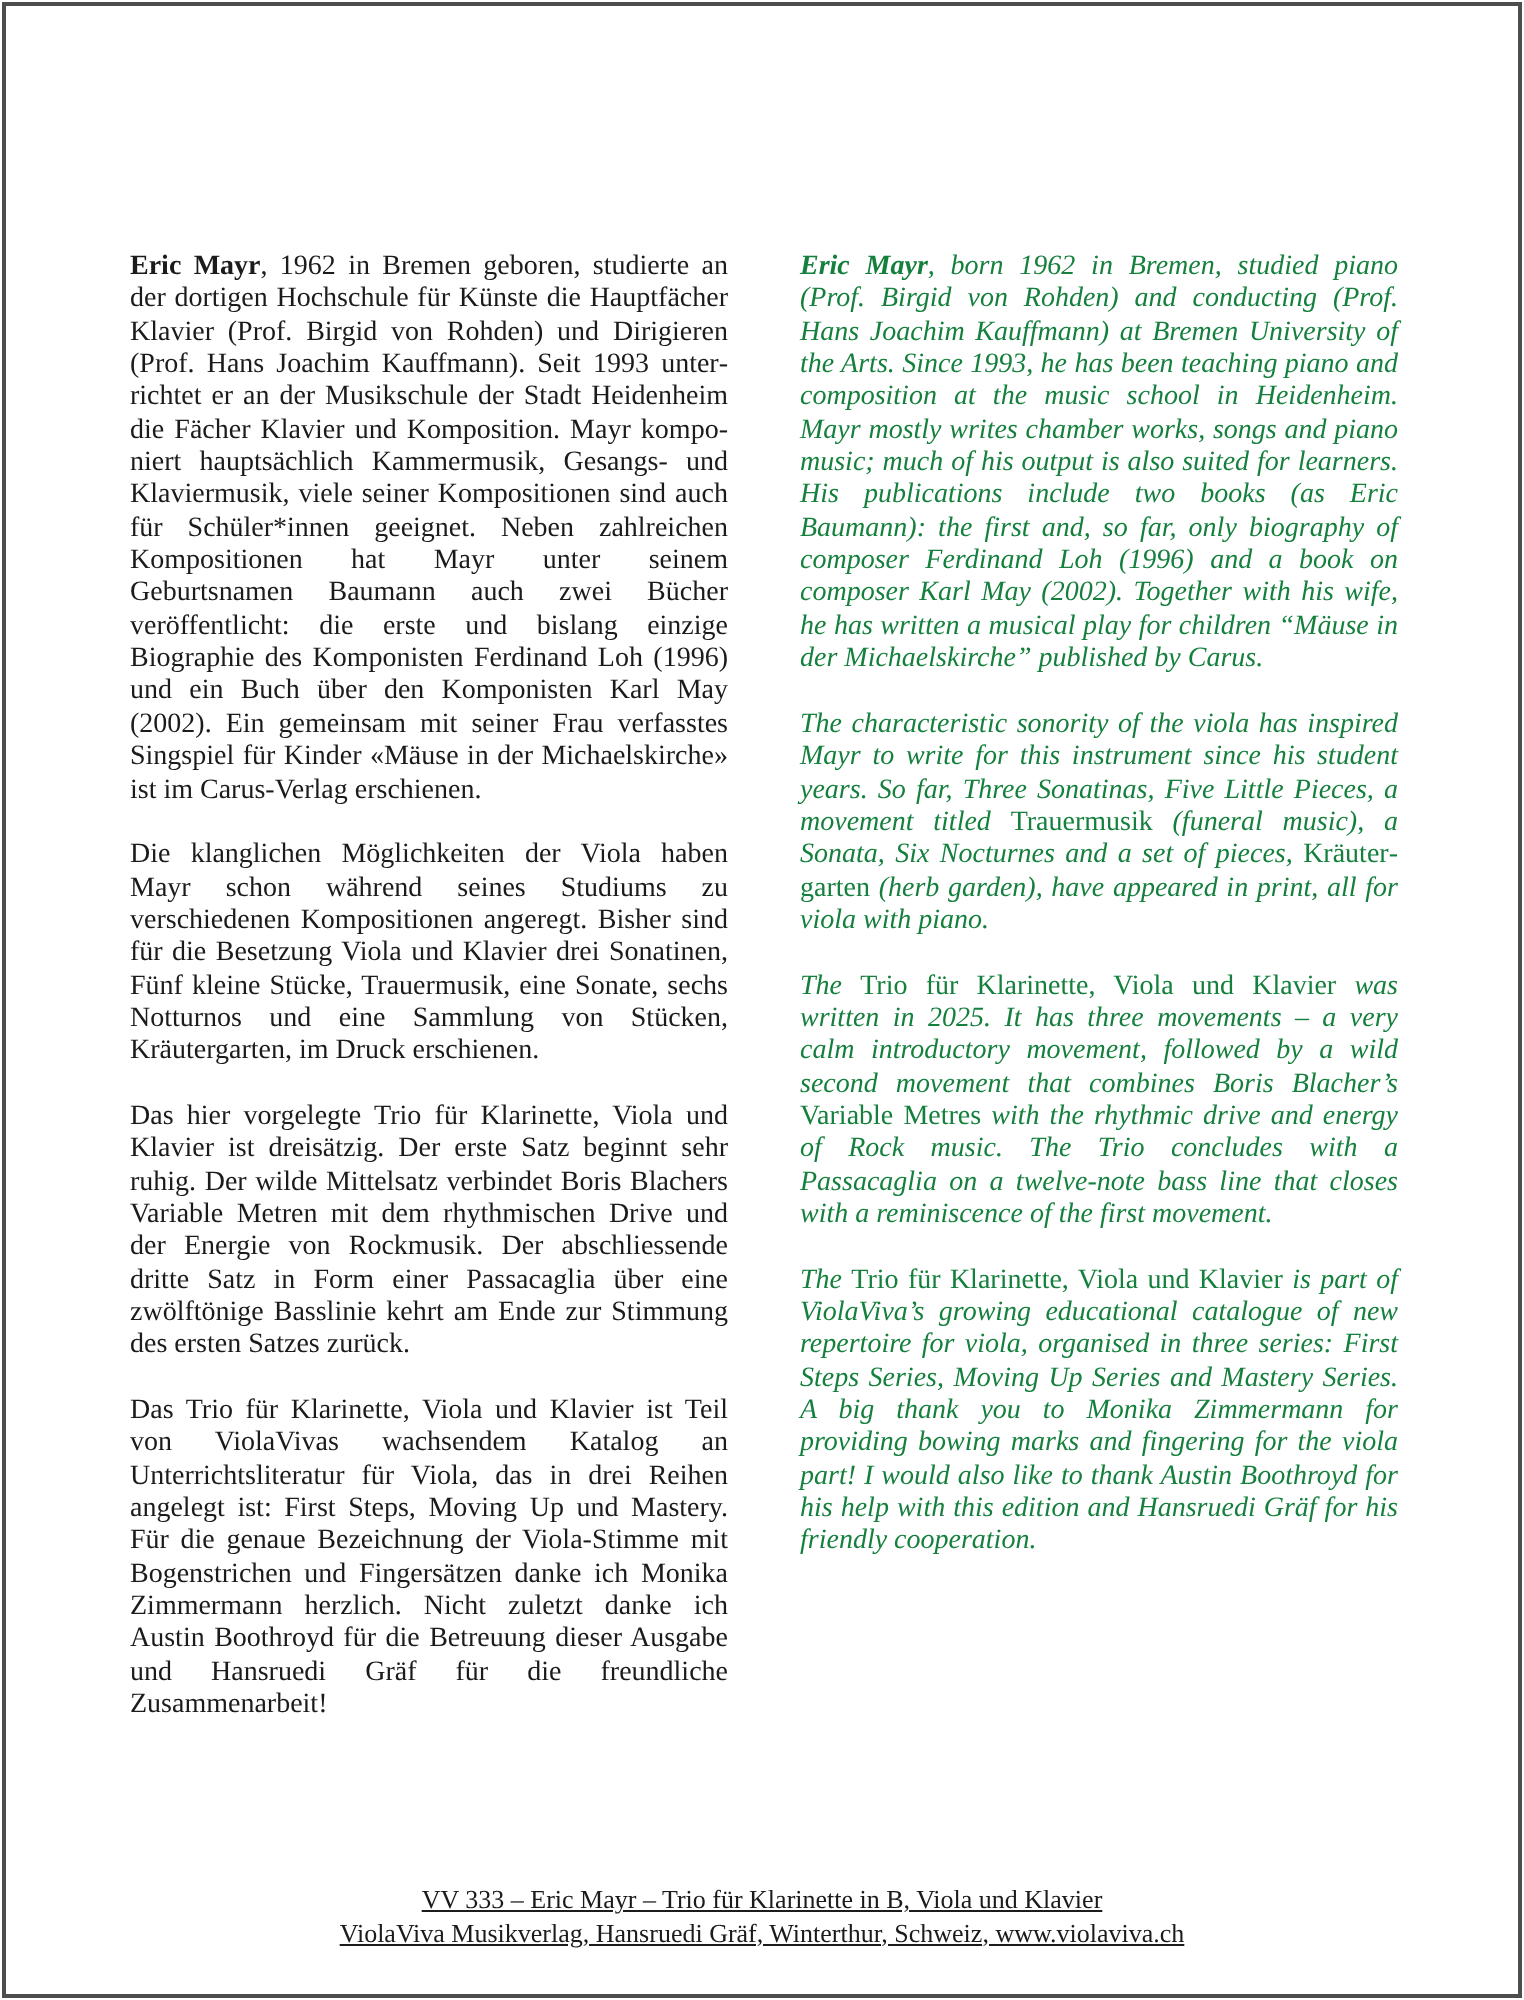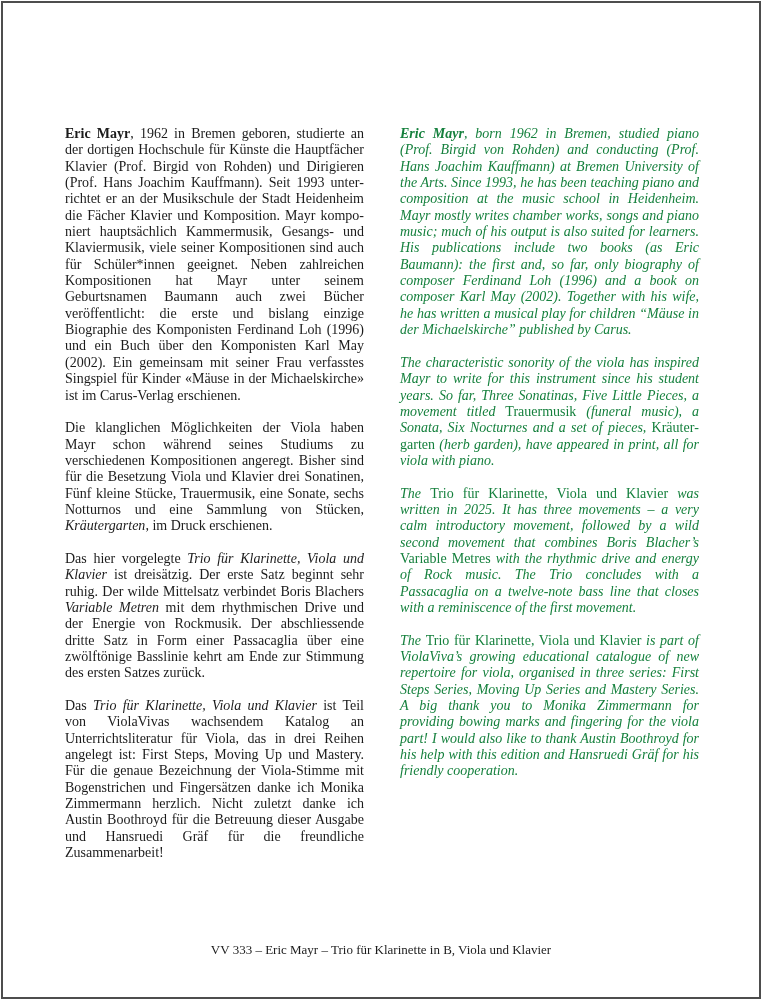--- a/index.html
+++ b/index.html
@@ -35,21 +35,21 @@
     font-size: 14px;
     line-height: 16.35px;
     color: #1b1b1b;
     hyphens: manual;
   }
   .col p {
     margin: 0 0 16.35px 0;
   }
   .col p:last-child { margin-bottom: 0; }
   .b { font-weight: bold; }
-  .i { font-style: italic; }
+  .i { }
   .col-en { font-style: italic; }
   .col-en .up { font-style: normal; }
   .footer {
     position: absolute;
     left: 0;
     top: 942px;
     width: 100%;
     text-align: center;
     font-family: "Liberation Serif", "DejaVu Serif", serif;
     font-size: 13px;
@@ -71,16 +71,17 @@
         <p><span>Das </span><span class="i">Trio für Klarinette, Viola und Klavier</span><span> ist Teil von ViolaVivas wachsendem Katalog an Unterrichtslite­ratur für Viola, das in drei Reihen angelegt ist: First Steps, Moving Up und Mastery. Für die genaue Bezeichnung der Viola-Stimme mit Bogenstrichen und Fingersätzen danke ich Monika Zimmermann herzlich. Nicht zuletzt danke ich Austin Boothroyd für die Betreuung dieser Ausgabe und Hansruedi Gräf für die freundliche Zusammenarbeit!</span></p>
       </div>
     <div class="col col-en" lang="en" style="color: #15803d;">
         <p><span class="b">Eric Mayr</span><span>, born 1962 in Bremen, studied piano (Prof. Birgid von Rohden) and conducting (Prof. Hans Joachim Kauffmann) at Bremen University of the Arts. Since 1993, he has been teaching piano and compo­sition at the music school in Heidenheim. Mayr mostly writes chamber works, songs and piano music; much of his output is also suited for learners. His publica­tions include two books (as Eric Baumann): the first and, so far, only biography of composer Ferdinand Loh (1996) and a book on composer Karl May (2002). Together with his wife, he has written a musical play for children “Mäuse in der Michaelskirche” pub­lished by Carus.</span></p>
         <p><span>The characteristic sonority of the viola has inspired Mayr to write for this instrument since his student years. So far, Three Sonatinas, Five Little Pieces, a movement titled </span><span class="up">Trauermusik</span><span> (funeral music), a Sonata, Six Nocturnes and a set of pieces, </span><span class="up">Kräuter­garten</span><span> (herb garden), have appeared in print, all for viola with piano.</span></p>
         <p><span>The </span><span class="up">Trio für Klarinette, Viola und Klavier</span><span> was written in 2025. It has three movements – a very calm intro­ductory movement, followed by a wild second move­ment that combines Boris Blacher’s </span><span class="up">Variable Metres</span><span> with the rhythmic drive and energy of Rock music. The Trio concludes with a Passacaglia on a twelve-note bass line that closes with a reminiscence of the first movement.</span></p>
         <p><span>The </span><span class="up">Trio für Klarinette, Viola und Klavier</span><span> is part of ViolaViva’s growing educational catalogue of new repertoire for viola, organised in three series: First Steps Series, Moving Up Series and Mastery Series. A big thank you to Monika Zimmermann for providing bowing marks and fingering for the viola part! I would also like to thank Austin Boothroyd for his help with this edition and Hansruedi Gräf for his friendly cooperation.</span></p>
       </div>
   </div>
 
-  <div class="footer" style="color: rgb(27, 27, 27);">
+  <div class="footer" style="color: rgb(27, 27, 27); text-decoration: underline;">
     <div>VV 333 – Eric Mayr – Trio für Klarinette in B, Viola und Klavier</div>
+    <div>ViolaViva Musikverlag, Hansruedi Gräf, Winterthur, Schweiz, www.violaviva.ch</div>
   </div>
 </div>
 
 </body></html>

